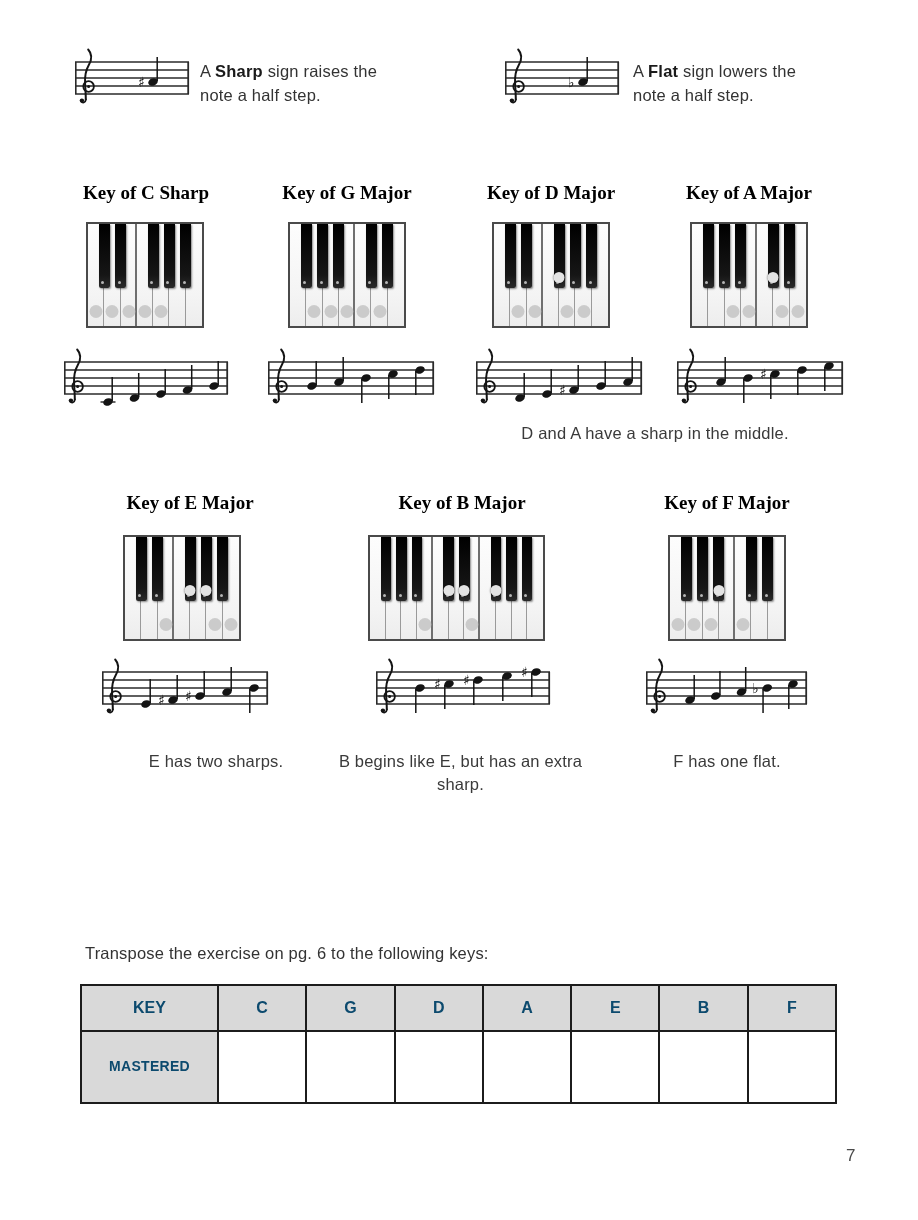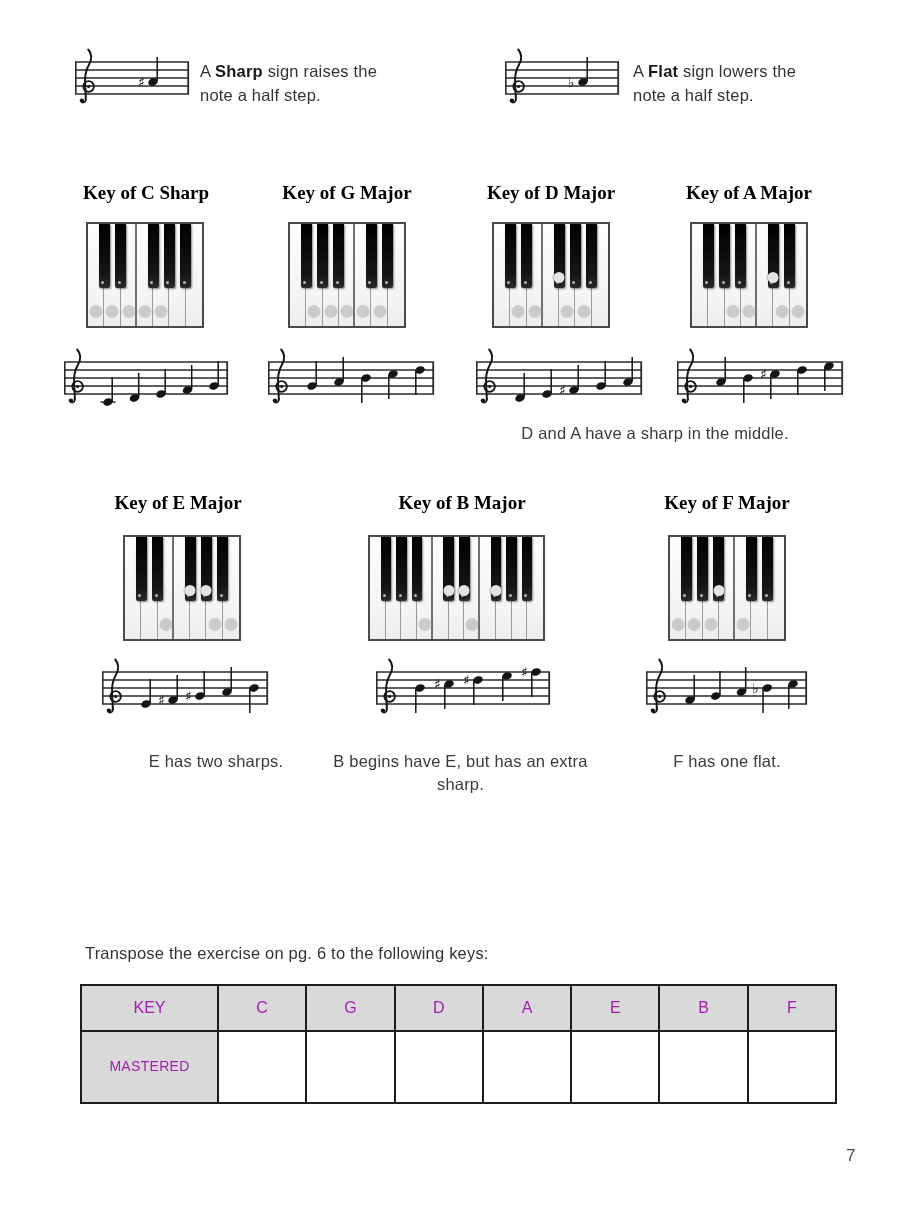--- a/index.html
+++ b/index.html
@@ -50,21 +50,21 @@
     box-shadow:2px 3px 5px rgba(0,0,0,.28);
     padding:17px 24px 0 26px;font-size:16.5px;line-height:1.55;color:#333;letter-spacing:.2px;
   }
   .note-box b i{letter-spacing:.2px;}
   
   .transpose-line{position:absolute;left:85px;top:944px;font-size:16.5px;color:#333;letter-spacing:.2px;}
   table.transpose{
     position:absolute;left:80px;top:984px;width:757px;border-collapse:collapse;table-layout:fixed;
   }
   table.transpose th,table.transpose td{border:2px solid #1c1c1c;box-sizing:border-box;}
-  table.transpose th{background:#d9d9d9;font-size:16px;color:#a21caf;font-weight:normal;}
+  table.transpose th{background:#d9d9d9;font-size:16px;color:#0c4a6e;font-weight:bold;}
   table.transpose thead th{height:46px;}
   table.transpose .row-label{font-size:14px;letter-spacing:.3px;}
   table.transpose td{background:#fff;}
   .page-number{position:absolute;left:846px;top:1146px;font-size:17px;color:#4a4a4a;}
   svg text{font-family:"DejaVu Sans",sans-serif;}
 </style>
 </head>
 <body>
 
 <div class="page">
@@ -335,21 +335,21 @@
           <ellipse cx="73" cy="32" rx="4.9" ry="3.6" fill="#141414" transform="rotate(-18 73 32)"></ellipse>
           <line x1="68.8" y1="33" x2="68.8" y2="57" stroke="#141414" stroke-width="1.5"></line>
           <text x="85" y="32.5" font-size="14" fill="#111">♯</text>
           <ellipse cx="100" cy="28" rx="4.9" ry="3.6" fill="#141414" transform="rotate(-18 100 28)"></ellipse>
           <line x1="95.8" y1="29" x2="95.8" y2="53" stroke="#141414" stroke-width="1.5"></line>
           <ellipse cx="127" cy="24" rx="4.9" ry="3.6" fill="#141414" transform="rotate(-18 127 24)"></ellipse>
           <line x1="122.8" y1="25" x2="122.8" y2="49" stroke="#141414" stroke-width="1.5"></line>
           <ellipse cx="154" cy="20" rx="4.9" ry="3.6" fill="#141414" transform="rotate(-18 154 20)"></ellipse>
           <line x1="149.8" y1="21" x2="149.8" y2="45" stroke="#141414" stroke-width="1.5"></line>
         </svg></div>
-      <div class="key-title abs" style="left:68px;top:492px;width:220px;text-align:center;">Key of E Major</div>
+      <div class="key-title abs" style="left:80px;top:492px;width:220px;text-align:center;">Key of E Major</div>
       <div class="keyboard" style="left:123px;top:535px;width:118px;height:106px;">
         <div class="white-key" style="left:0%;width:14.285714285714286%;"></div>
         <div class="white-key" style="left:14.285714285714286%;width:14.285714285714286%;"></div>
         <div class="white-key octave-edge" style="left:28.571428571428573%;width:14.285714285714286%;"></div>
         <div class="white-key" style="left:42.85714285714286%;width:14.285714285714286%;"></div>
         <div class="white-key" style="left:57.142857142857146%;width:14.285714285714286%;"></div>
         <div class="white-key" style="left:71.42857142857143%;width:14.285714285714286%;"></div>
         <div class="white-key last" style="left:85.71428571428572%;width:14.285714285714286%;"></div>
         <div class="black-key" style="left:9.571428571428573%;width:9.428571428571429%;">
           <div class="black-speck"></div>
@@ -526,21 +526,21 @@
           <text x="108.25" y="36.5" font-size="14" fill="#111">♭</text>
           <ellipse cx="123.25" cy="32" rx="4.9" ry="3.6" fill="#141414" transform="rotate(-18 123.25 32)"></ellipse>
           <line x1="119.05" y1="33" x2="119.05" y2="57" stroke="#141414" stroke-width="1.5"></line>
           <ellipse cx="149" cy="28" rx="4.9" ry="3.6" fill="#141414" transform="rotate(-18 149 28)"></ellipse>
           <line x1="144.8" y1="29" x2="144.8" y2="53" stroke="#141414" stroke-width="1.5"></line>
         </svg></div>
     </div>
 
   <div class="caption abs" style="left:495px;top:422px;width:320px;">D and A have a sharp in the middle.</div>
   <div class="caption abs" style="left:96px;top:750px;width:240px;">E has two sharps.</div>
-  <div class="caption abs" style="left:328px;top:750px;width:265px;">B begins have E, but has an extra sharp.</div>
+  <div class="caption abs" style="left:328px;top:750px;width:265px;">B begins like E, but has an extra sharp.</div>
   <div class="caption abs" style="left:627px;top:750px;width:200px;">F has one flat.</div>
 
 
   <div class="transpose-line">Transpose the exercise on pg. 6 to the following keys:</div>
 
   <table class="transpose">
     <colgroup>
       <col style="width:137px">
         <col>
         <col>

